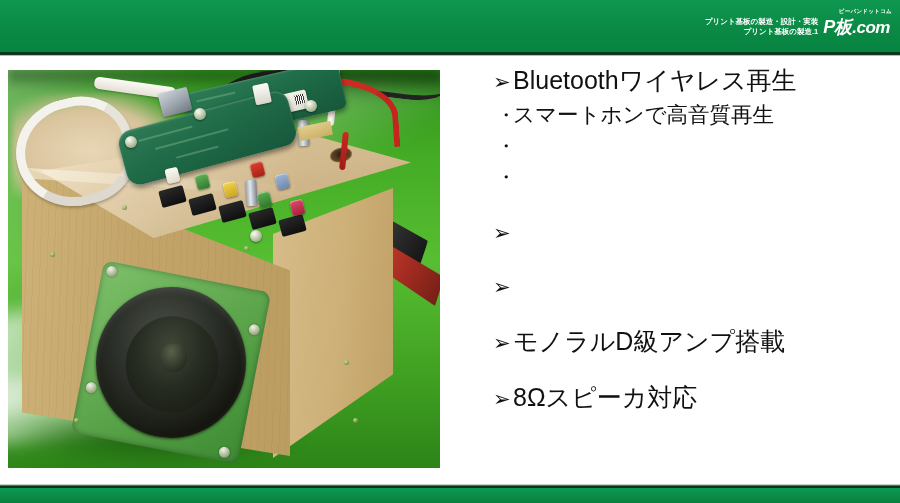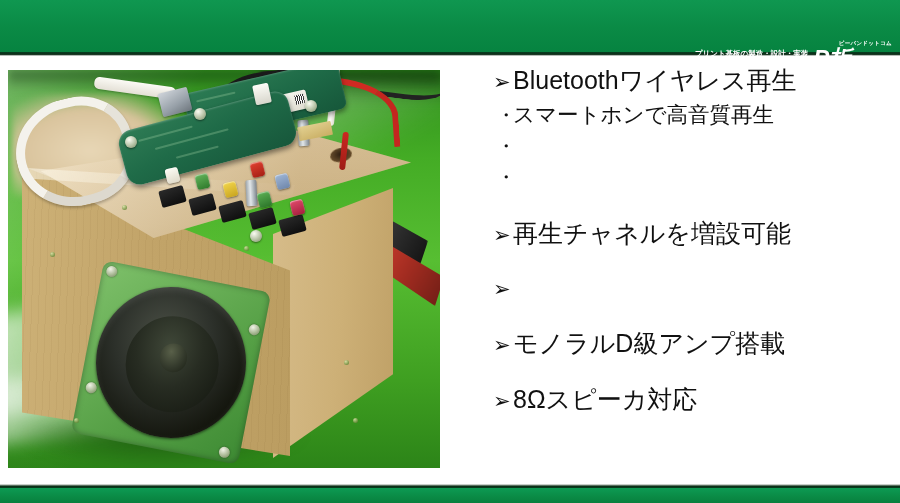--- a/index.html
+++ b/index.html
@@ -46,21 +46,20 @@
   }
 
   
   #logo-block {
     position: absolute;
     right: 8px; top: 9px;
     height: 36px;
     display: flex;
     align-items: center;
     gap: 5px;
-    margin-top: 32px;
   }
   #logo-tagline {
     text-align: right;
     color: #ffffff;
     font-size: 7.5px;
     line-height: 10px;
     font-weight: bold;
     white-space: nowrap;
     letter-spacing: 0px;
   }
@@ -68,21 +67,21 @@
     display: flex;
     align-items: flex-end;
     position: relative;
     padding-right: 2px;
   }
   .logo-word {
     color: #ffffff;
     font-weight: bold;
     white-space: nowrap;
   }
-  #logo-p { font-size: 24px; line-height: 24px; font-style: italic; letter-spacing: -1px; }
+  #logo-p { font-size: 18px; line-height: 24px; font-style: italic; letter-spacing: -1px; }
   #logo-dotcom {
     font-size: 17px; line-height: 22px; font-style: italic;
     letter-spacing: -0.5px; margin-left: 1px;
   }
   #logo-kana {
     position: absolute;
     right: 0; top: -7px;
     color: #ffffff;
     font-size: 5.5px;
     line-height: 6px;
@@ -546,21 +545,20 @@
     </div>
 
     <div class="line line-l2">
       <span class="marker">・</span>
     </div>
 
     <div class="gap-lg"></div>
 
     <div class="line line-l1">
       <span class="marker">➢</span>
-      <span>再生チャネルを増設可能</span>
     </div>
 
     <div class="gap-md"></div>
 
     <div class="line line-l1">
       <span class="marker">➢</span>
     </div>
 
     <div class="gap-md"></div>
 

